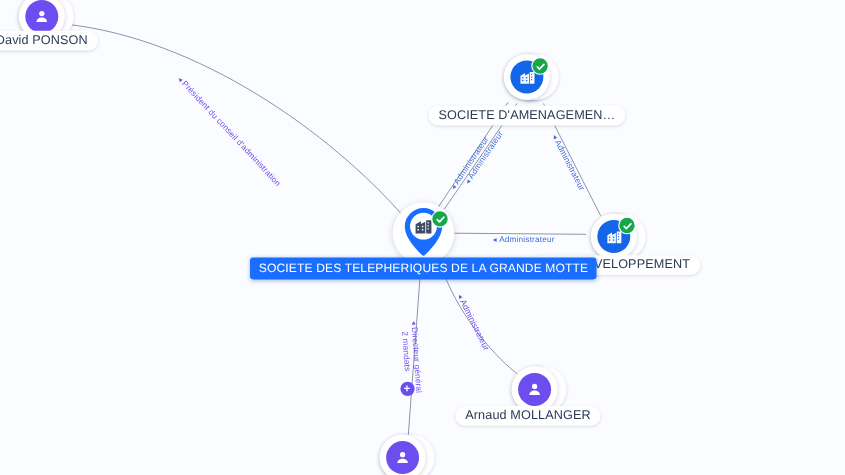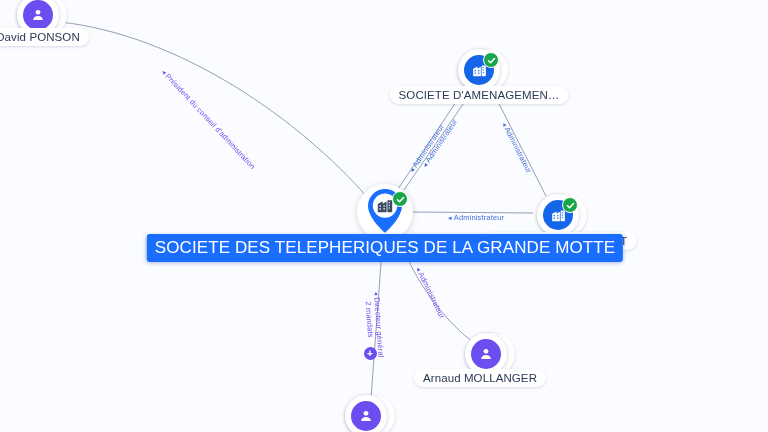--- a/index.html
+++ b/index.html
@@ -98,21 +98,21 @@
     color: #2b3a55;
     background: #ffffff;
     border-radius: 11px;
     padding: 3px 9px;
     box-shadow: 0 1px 3px rgba(40,50,90,.16);
     letter-spacing: .1px;
   }
   .nlabel.selected {
     background: #1a6eff;
     color: #ffffff;
-    font-size: 17px;
+    font-size: 11px;
     border-radius: 3px;
     padding: 4px 8px;
     box-shadow: 0 1px 4px rgba(20,70,180,.35);
     z-index: 30;
   }
 
   
   .elabel {
     position: absolute;
     white-space: nowrap;
@@ -198,21 +198,21 @@
             <rect x="16.6" y="10.6" width="1.5" height="1.5" fill="#1565e8"></rect>
             <rect x="16.6" y="14" width="1.5" height="1.5" fill="#1565e8"></rect>
           </svg>
         </div>
         <div class="check" style="background: rgb(24, 166, 74);">
           <svg width="9" height="9" viewBox="0 0 24 24" fill="none" stroke="#fff" stroke-width="4.2" stroke-linecap="round" stroke-linejoin="round">
             <path d="M4 12.6l5.4 5.4L20 6.6"></path>
           </svg>
         </div>
       </div>
-      <div class="nlabel" style="left: 479px; top: 86px;">SOCIETE D'AMENAGEMEN…</div>
+      <div class="nlabel" style="left: 479px; top: 96px;">SOCIETE D'AMENAGEMEN…</div>
       <div class="node" style="left: 385px; top: 212px;">
         <div class="pin-halo"></div>
         <div class="pin"><svg width="38" height="46" viewBox="0 0 38 46">
             <path d="M19 1C9.6 1 2 8.5 2 17.8c0 11.6 14.2 24.6 16.3 26.5.4.4 1 .4 1.4 0C21.8 42.4 36 29.4 36 17.8 36 8.5 28.4 1 19 1z" fill="#1a6eff"></path>
             <circle cx="19" cy="17.6" r="12.2" fill="#ffffff"></circle>
             <g transform="translate(9.4,8.2) scale(0.80)">
               <path d="M3 20V9.6l6-3.4v3.1l5-2.6V20z" fill="#3d4a63"></path>
               <rect x="15" y="5" width="6" height="15" rx="0.6" fill="#3d4a63"></rect>
               <rect x="5.1" y="11.4" width="1.7" height="1.7" fill="#ffffff"></rect>
               <rect x="5.1" y="15" width="1.7" height="1.7" fill="#ffffff"></rect>

